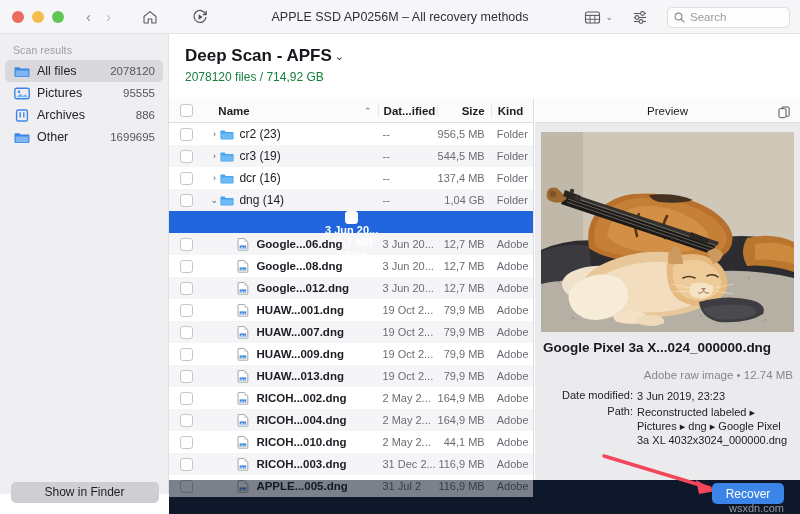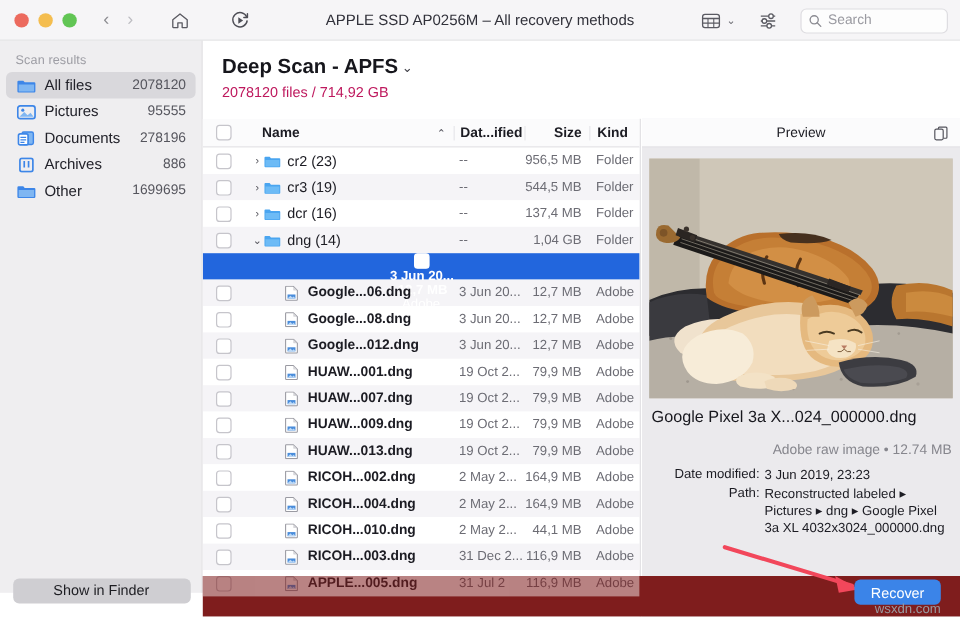--- a/index.html
+++ b/index.html
@@ -96,21 +96,21 @@
   .main {
     position: absolute; left: 169px; top: 34px;
     width: 631px; height: 480px; background: #ffffff;
   }
   .main-head { padding: 12px 0 0 16px; }
   .main-title {
     font-size: 17px; font-weight: bold; color: #16161c;
     display: flex; align-items: center; gap: 3px;
   }
   .main-title .caret { font-size: 11px; font-weight: normal; color: #3a3a42; }
-  .main-sub { font-size: 12px; color: #be185d; margin-top: 4px; }
+  .main-sub { font-size: 12px; color: #15803d; margin-top: 4px; }
 
   
   .ghost {
     position: absolute; font-size: 12.5px; color: #f0eff1;
     pointer-events: none; z-index: 1; white-space: nowrap;
   }
   .table {
     position: absolute; left: 0; top: 65px;
     width: 365px; height: 415px; overflow: hidden;
     background: #ffffff;
@@ -178,39 +178,39 @@
 
   .prev-img {
     position: absolute; left: 6px; top: 33px;
     width: 253px; height: 200px;
     overflow: hidden; background: #cfc9bd;
   }
   .photo { position: absolute; inset: 0; }
 
   .prev-fname {
     position: absolute; left: 8px; top: 240px; width: 252px;
-    font-size: 13.5px; font-weight: normal; color: #17171d;
+    font-size: 13.5px; font-weight: bold; color: #17171d;
     line-height: 17px;
   }
   .meta-line {
     position: absolute; left: 0; top: 270px; width: 258px;
     text-align: right; font-size: 11.5px; color: #86868d;
   }
   .meta-rows {
     position: absolute; left: 0; top: 290px; width: 265px;
     font-size: 11px; color: #1c1c23;
   }
   .meta-row { display: flex; margin-bottom: 2px; }
   .meta-k { width: 102px; text-align: right; color: #1c1c23; flex: 0 0 102px; padding-right: 4px; }
   .meta-v { flex: 1; color: #1c1c23; padding-right: 8px; line-height: 14px; }
 
   
   .footer {
     position: absolute; left: 169px; bottom: 0;
-    width: 631px; height: 34px; background: #7f1d1d;
+    width: 631px; height: 34px; background: #0f172a;
   }
   .recover-btn {
     position: absolute; right: 16px; top: 3px;
     width: 72px; height: 21px;
     background: #3b84e8; border: none; border-radius: 5px;
     color: #ffffff; font-size: 12px;
     font-family: "Liberation Sans", sans-serif;
   }
   .arrow-svg { position: absolute; right: 72px; bottom: 14px; pointer-events: none; }
   .watermark {
@@ -299,35 +299,20 @@
         <circle cx="5" cy="4.8" r="1.3" fill="#3d86e8"></circle>
         <path d="M2.2 10.2 L6.2 6.4 L9 9 L11.4 7 L14 10.2 Z" fill="#7fb6f2"></path>
             </svg>
           </span>
           <span class="side-name">Pictures</span>
           <span class="side-count">95555</span>
         </div>
         <div class="side-item">
           <span class="side-icon">
             <svg width="16" height="13" viewBox="0 0 16 13">
-        <rect x="4.4" y="1" width="9.4" height="10.4" rx="1.4" fill="#7fb6f2" stroke="#3d86e8" stroke-width="1.2"></rect>
-        <rect x="1.4" y="2.6" width="8" height="9.2" rx="1.4" fill="#ffffff" stroke="#3d86e8" stroke-width="1.4"></rect>
-        <g stroke="#3d86e8" stroke-width="1">
-                <line x1="3" y1="5.4" x2="7.8" y2="5.4"></line>
-                <line x1="3" y1="7.6" x2="7.8" y2="7.6"></line>
-                <line x1="3" y1="9.6" x2="6.4" y2="9.6"></line>
-              </g>
-            </svg>
-          </span>
-          <span class="side-name">Documents</span>
-          <span class="side-count">278196</span>
-        </div>
-        <div class="side-item">
-          <span class="side-icon">
-            <svg width="16" height="13" viewBox="0 0 16 13">
         <rect x="2.6" y="1" width="10.8" height="11" rx="1.6" fill="none" stroke="#3d86e8" stroke-width="1.4"></rect>
         <line x1="6.2" y1="3.2" x2="6.2" y2="8.6" stroke="#3d86e8" stroke-width="1.4"></line>
         <line x1="9.8" y1="3.2" x2="9.8" y2="8.6" stroke="#3d86e8" stroke-width="1.4"></line>
             </svg>
           </span>
           <span class="side-name">Archives</span>
           <span class="side-count">886</span>
         </div>
         <div class="side-item">
           <span class="side-icon">

